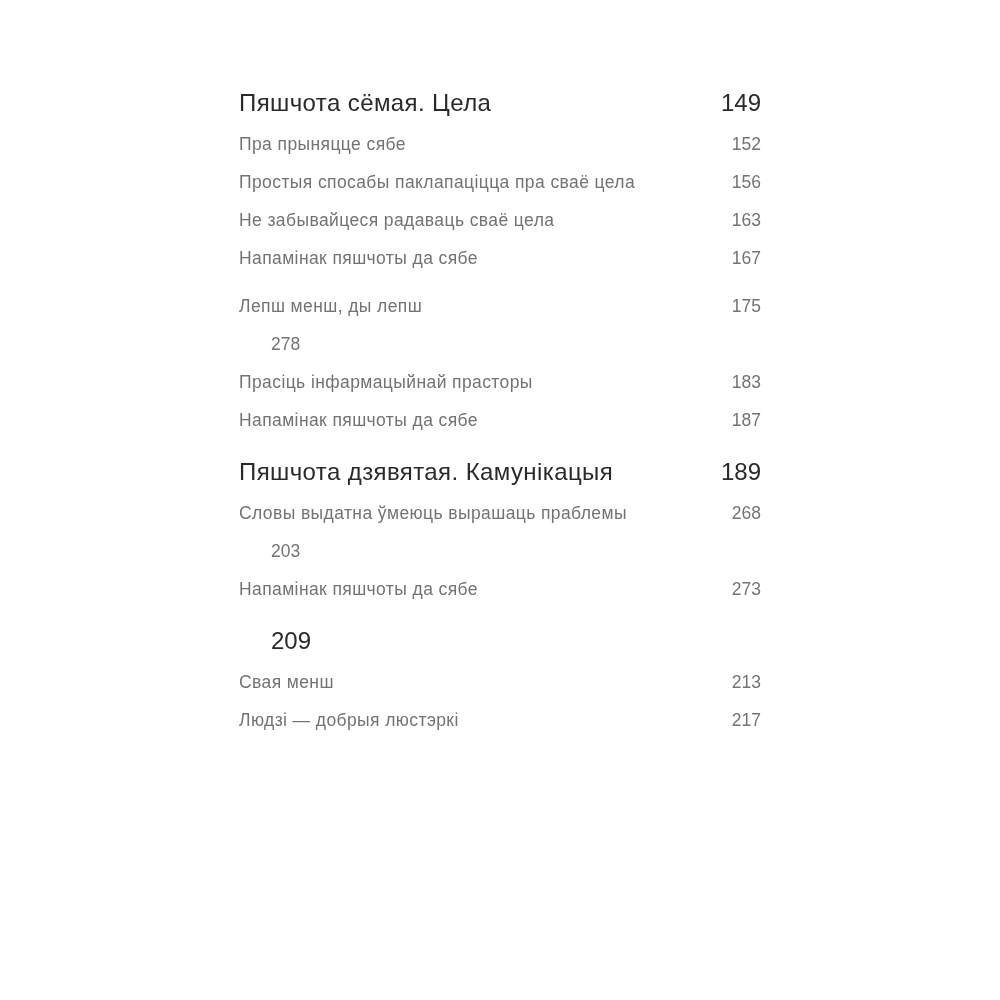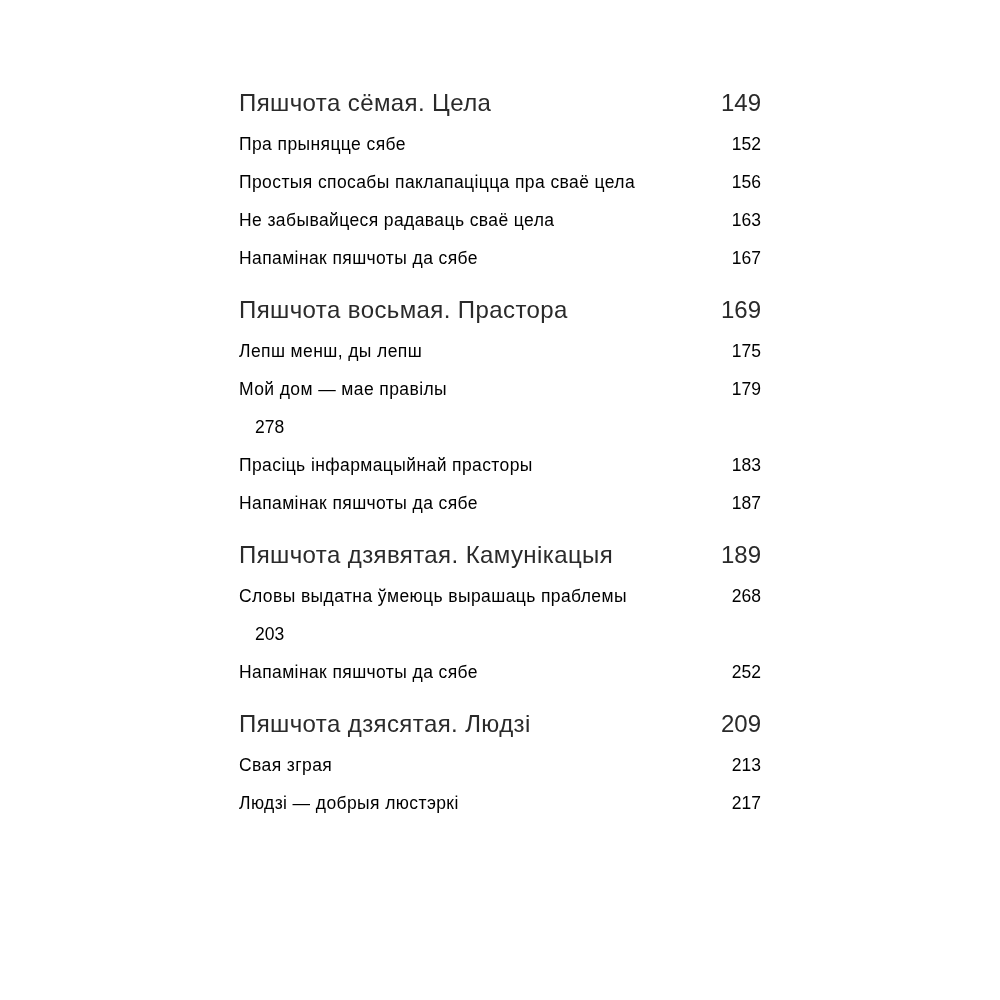--- a/index.html
+++ b/index.html
@@ -31,35 +31,35 @@
     display: flex;
     justify-content: space-between;
     align-items: baseline;
   }
   .row .title {
     letter-spacing: 0.4px;
     font-weight: 300;
   }
   .row .pagenum {
     font-weight: 300;
-    margin-left: 16px;
+    margin-left: 32px;
     white-space: nowrap;
   }
   .heading-row {
     font-size: 24px;
     line-height: 28px;
     margin-bottom: 17px;
     color: #2a2a2a;
     align-items: flex-end;
   }
   .item-row {
     font-size: 17.5px;
     line-height: 20px;
     margin-bottom: 18px;
-    color: #000000;
+    color: #737373;
   }
   .section .item-row:last-child {
     margin-bottom: 0;
   }
 </style>
 </head>
 <body>
 
 <div class="page">
   <div class="toc">
@@ -81,31 +81,23 @@
         <span class="title">Не забывайцеся радаваць сваё цела</span>
         <span class="pagenum">163</span>
       </div>
       <div class="row item-row">
         <span class="title">Напамінак пяшчоты да сябе</span>
         <span class="pagenum">167</span>
       </div>
     </div>
 
     <div class="section">
-      <div class="row heading-row">
-        <span class="title">Пяшчота восьмая. Прастора</span>
-        <span class="pagenum">169</span>
-      </div>
       <div class="row item-row">
         <span class="title">Лепш менш, ды лепш</span>
         <span class="pagenum">175</span>
-      </div>
-      <div class="row item-row">
-        <span class="title">Мой дом — мае правілы</span>
-        <span class="pagenum">179</span>
       </div>
       <div class="row item-row">
         <span class="pagenum">278</span>
       </div>
       <div class="row item-row">
         <span class="title">Прасіць інфармацыйнай прасторы</span>
         <span class="pagenum">183</span>
       </div>
       <div class="row item-row">
         <span class="title">Напамінак пяшчоты да сябе</span>
@@ -120,31 +112,30 @@
       </div>
       <div class="row item-row">
         <span class="title">Словы выдатна ўмеюць вырашаць праблемы</span>
         <span class="pagenum">268</span>
       </div>
       <div class="row item-row">
         <span class="pagenum">203</span>
       </div>
       <div class="row item-row">
         <span class="title">Напамінак пяшчоты да сябе</span>
-        <span class="pagenum">252</span>
+        <span class="pagenum">273</span>
       </div>
     </div>
 
     <div class="section">
       <div class="row heading-row">
-        <span class="title">Пяшчота дзясятая. Людзі</span>
         <span class="pagenum">209</span>
       </div>
       <div class="row item-row">
-        <span class="title">Свая зграя</span>
+        <span class="title">Свая менш</span>
         <span class="pagenum">213</span>
       </div>
       <div class="row item-row">
         <span class="title">Людзі — добрыя люстэркі</span>
         <span class="pagenum">217</span>
       </div>
     </div>
 
   </div>
 </div>

